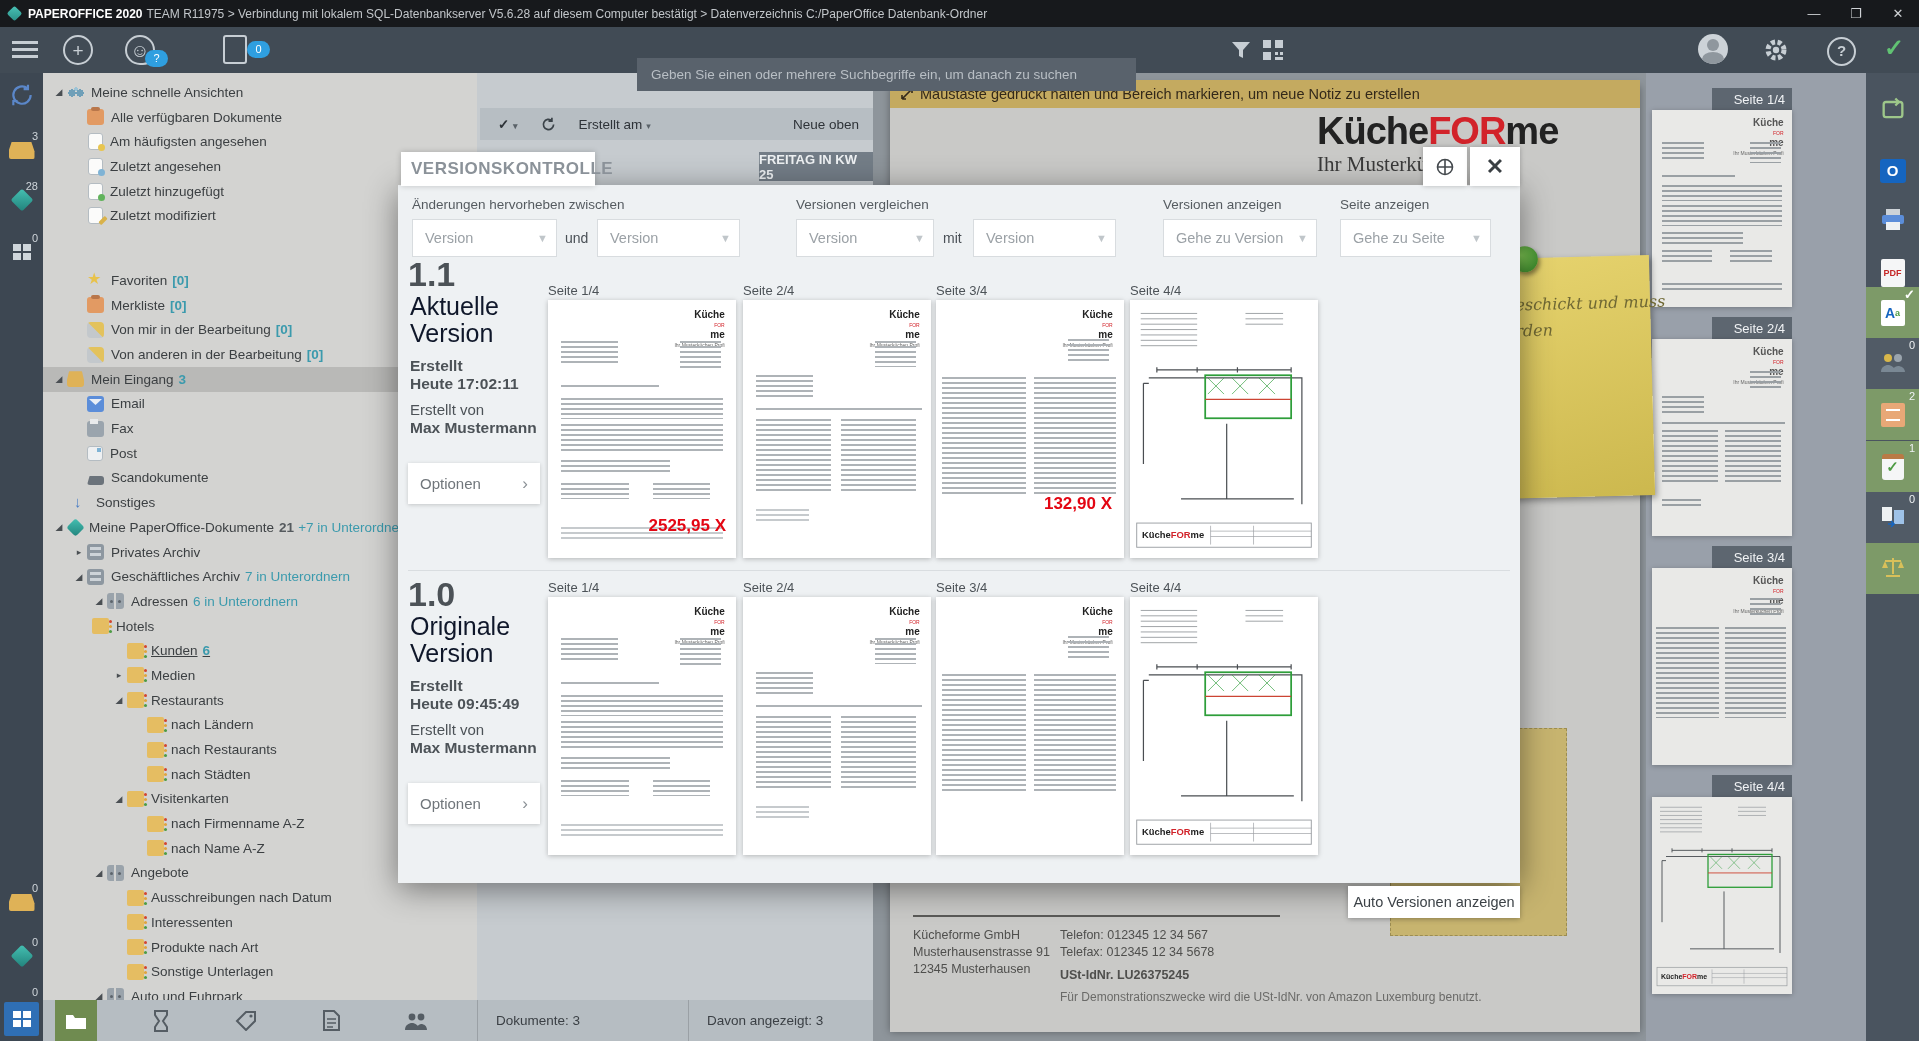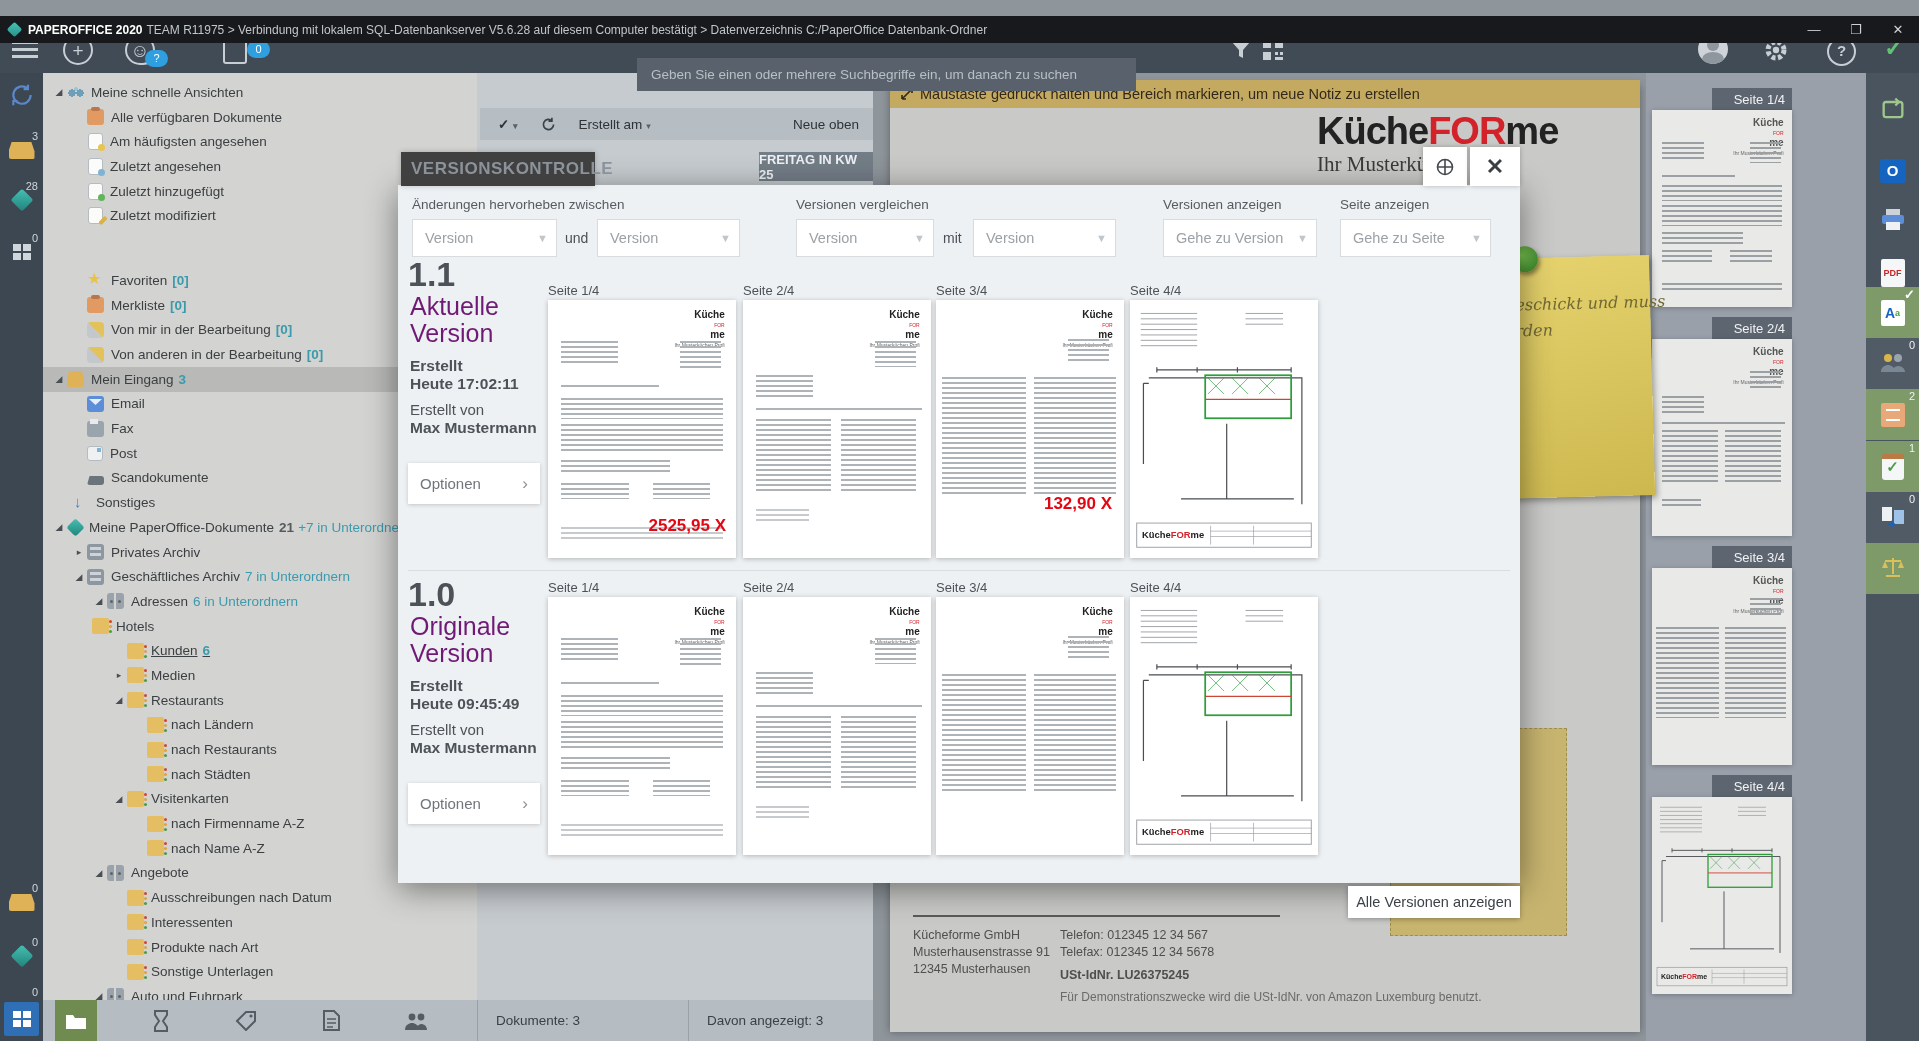--- a/index.html
+++ b/index.html
@@ -1,20 +1,20 @@
 <!DOCTYPE html>
 <html><head>
 <meta charset="utf-8">
 <style>
   html,body{margin:0;padding:0}
   body{width:1919px;height:1041px;position:relative;overflow:hidden;background:#8e959b;
        font-family:"Liberation Sans",sans-serif;-webkit-font-smoothing:antialiased}
   .abs{position:absolute}
   
-  #titlebar{left:0;top:16px;width:1919px;height:27px;background:#17191c;color:#d6d9dc;
+  #titlebar{left:0;top:0;width:1919px;height:27px;background:#17191c;color:#d6d9dc;
             display:flex;align-items:center;font-size:12px;z-index:40}
   #titlebar .logo{width:11px;height:11px;margin:0 8px 0 9px;background:linear-gradient(135deg,#49c2b6,#2a8f88);
             transform:rotate(45deg);border-radius:2px}
   #titlebar b{color:#fff;margin-right:4px;white-space:pre}
   #titlebar .meta{color:#c2c6ca;white-space:nowrap}
   #wctrl{margin-left:auto;display:flex}
   #wctrl span{width:42px;text-align:center;color:#cfd2d5;font-size:13px;line-height:27px;cursor:default}
   
   #toolbar{left:0;top:27px;width:1919px;height:46px;background:#414b55;z-index:39;display:block}
   .tbico{position:absolute;top:8px;color:#c7ced4}
@@ -114,34 +114,34 @@
   #rightrail{left:1866px;top:73px;width:53px;height:968px;background:#4a545f;z-index:5}
   .rtile{position:absolute;left:0;width:53px;height:51px;display:flex;align-items:center;justify-content:center}
   .rtile.green{background:#7d9a68}
   .rtile.dark{background:#515b66}
   .rbadge{position:absolute;right:4px;top:1px;color:#eef1f3;font-size:11px}
   .rcheck{position:absolute;right:4px;top:0;color:#fff;font-size:13px;font-weight:bold}
   .sqico{border-radius:3px;display:flex;align-items:center;justify-content:center;font-weight:bold}
   
   #modal{left:398px;top:185px;width:1122px;height:698px;background:#eef1f3;z-index:10;
          box-shadow:0 6px 30px rgba(0,0,0,.45)}
-  #modal-title{left:401px;top:152px;width:194px;height:34px;background:#404040;color:#8b9299;font-weight:bold;
+  #modal-title{left:401px;top:152px;width:194px;height:34px;background:#ffffff;color:#8b9299;font-weight:bold;
          font-size:17px;letter-spacing:.5px;display:flex;align-items:center;padding-left:10px;box-sizing:border-box;
          z-index:12;box-shadow:0 0 6px rgba(0,0,0,.2)}
   .modal-fbtn{top:147px;height:39px;background:#fff;z-index:12;display:flex;align-items:center;justify-content:center;
          box-shadow:0 0 5px rgba(0,0,0,.25);cursor:default}
   #modal-move{left:1423px;width:44px}
   #modal-close{left:1470px;width:50px;font-size:22px;font-weight:bold;color:#3a3f43}
   .mgroup-label{position:absolute;font-size:13.5px;color:#555b60;white-space:nowrap}
   .mdd{position:absolute;height:38px;background:#fff;border:1px solid #d8dcdf;box-sizing:border-box;
        display:flex;align-items:center;font-size:14.5px;color:#9ba1a6;padding-left:12px}
   .mdd .chev{margin-left:auto;margin-right:8px;color:#c0c6ca;font-size:11px}
   .mconj{position:absolute;font-size:14px;color:#4a5056}
   .vnum{position:absolute;font-size:34px;font-weight:bold;color:#4c5257}
-  .vname{position:absolute;font-size:25px;color:#701a75;line-height:27px;width:150px}
+  .vname{position:absolute;font-size:25px;color:#0f172a;line-height:27px;width:150px}
   .vmeta{position:absolute;font-size:15px;color:#4c5257;line-height:18px}
   .vmeta b{font-size:15.5px}
   .voptions{position:absolute;width:132px;height:41px;background:#fff;box-shadow:0 1px 4px rgba(0,0,0,.18);
             display:flex;align-items:center;font-size:15px;color:#70767b;padding:0 12px;box-sizing:border-box}
   .voptions .chev{margin-left:auto;color:#8b9196;font-size:17px}
   .plabel{position:absolute;font-size:13px;color:#4c5257}
   .page{position:absolute;width:188px;height:258px;background:#fff;box-shadow:0 1px 5px rgba(0,0,0,.25);overflow:hidden}
   .mlogo{position:absolute;right:6%;top:4%;font-size:10px;font-weight:bold;color:#222;text-align:right;line-height:10px}
   .mlogo .red{color:#d2232a}
   .mlogo span{display:block;font-weight:normal;font-size:5px;color:#666}
@@ -769,21 +769,21 @@
     <div id="mdivider"></div>
   </div>
 <div id="modal-title" class="abs">VERSIONSKONTROLLE</div>
 <div id="modal-move" class="abs modal-fbtn">
   <svg width="20" height="20" viewBox="0 0 20 20">
       <circle cx="10" cy="10" r="7.5" fill="none" stroke="#44494d" stroke-width="1.6"></circle>
       <path d="M10 2.5v15M2.5 10h15" stroke="#44494d" stroke-width="1.6"></path>
     </svg>
 </div>
 <div id="modal-close" class="abs modal-fbtn">✕</div>
-<div id="allversions" class="abs">Alle Versionen anzeigen</div>
+<div id="allversions" class="abs">Auto Versionen anzeigen</div>
 
 <div id="bottombar" class="abs">
   <div style="width:12px"></div>
   <span id="bbicons" style="display:flex;gap:43px;align-items:center">
       <span class="bbico active">
         <svg width="22" height="18" viewBox="0 0 22 18">
           <path d="M1 3h7l2 3h11v11H1z" fill="#fff"></path>
         </svg>
       </span>
       <span class="bbico">

